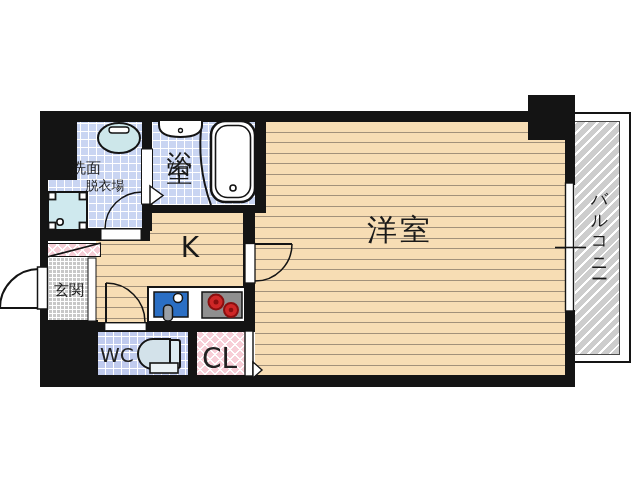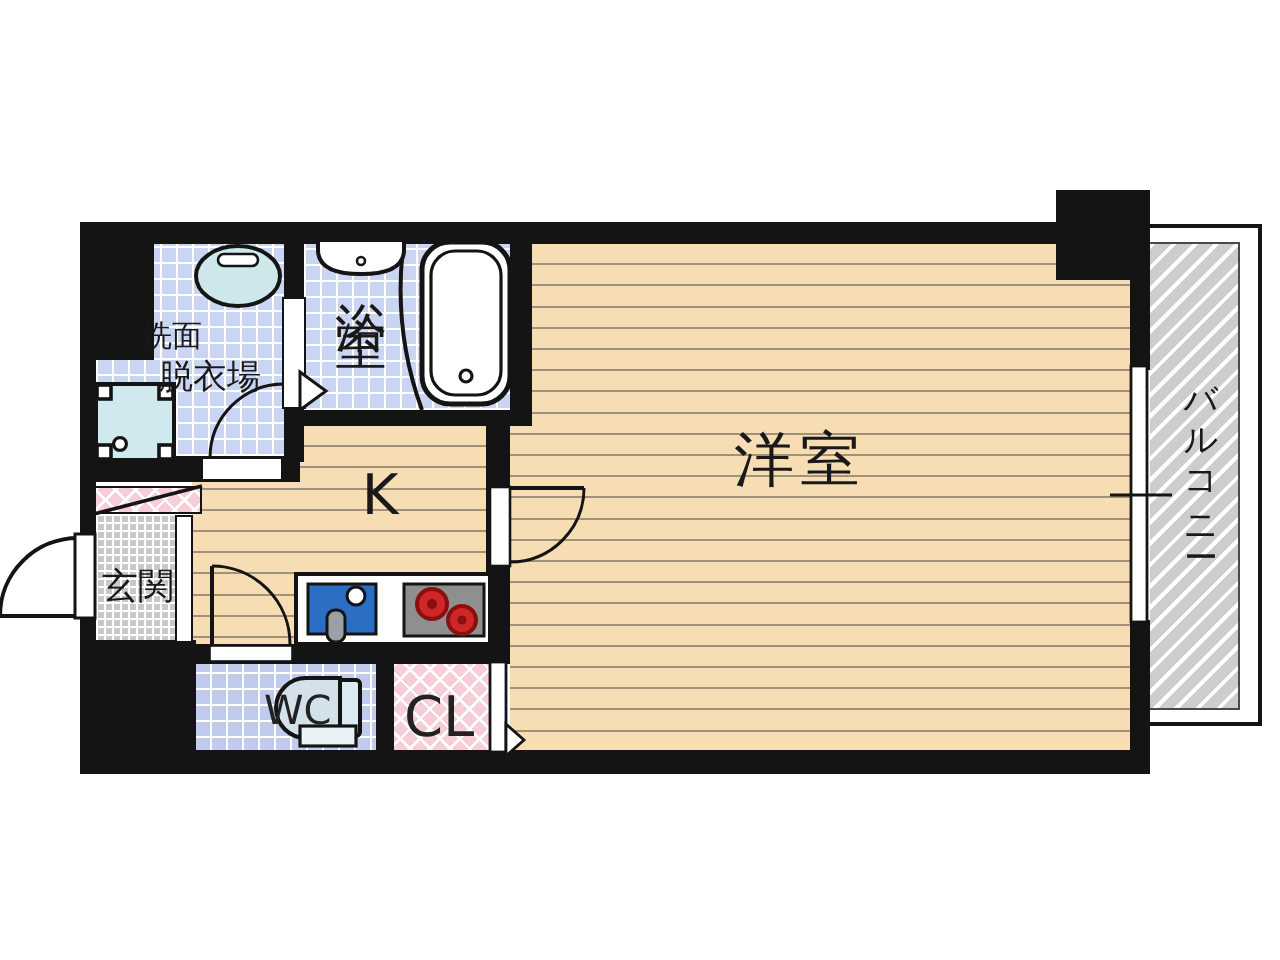--- a/index.html
+++ b/index.html
@@ -123,19 +123,19 @@
     <path d="M 253 362 L 262 370 L 253 378 Z" fill="#fff" stroke="#141414" stroke-width="1.4"></path>
 
     <rect x="565.5" y="183" width="8" height="128" fill="#fff" stroke="#141414" stroke-width="1.4"></rect>
     <path d="M 555 247.5 L 586 247.5" stroke="#141414" stroke-width="1.6" fill="none"></path>
   </svg>
 
   <div class="lbl" style="left:337px;top:210px;width:126px;text-align:center;font-size:30px;letter-spacing:3px;">洋室</div>
   <div class="lbl" style="left:175px;top:231px;width:30px;text-align:center;font-size:28px;">K</div>
   <div class="lbl vtext" style="left:163px;top:130px;font-size:26px;letter-spacing:7px;">浴室</div>
   <div class="lbl" style="left:71px;top:159px;width:68px;text-align:left;font-size:15px;">洗面</div>
-  <div class="lbl" style="left:71px;top:177px;width:68px;text-align:center;font-size:17px;">脱衣場</div>
-  <div class="lbl" style="left:48px;top:281px;width:42px;text-align:center;font-size:18px;">玄関</div>
-  <div class="lbl" style="left:100px;top:343px;font-size:20px;color:#222;margin-left:32px;">WC</div>
+  <div class="lbl" style="left:71px;top:177px;width:68px;text-align:center;font-size:13px;">脱衣場</div>
+  <div class="lbl" style="left:48px;top:281px;width:42px;text-align:center;font-size:15px;">玄関</div>
+  <div class="lbl" style="left:100px;top:343px;font-size:20px;color:#222;">WC</div>
   <div class="lbl" style="left:202px;top:342px;font-size:28px;color:#222;">CL</div>
   <div class="lbl vtext" style="left:589px;top:180px;font-size:17px;letter-spacing:3px;">バルコニー</div>
 
 </div>
 
 </body></html>

